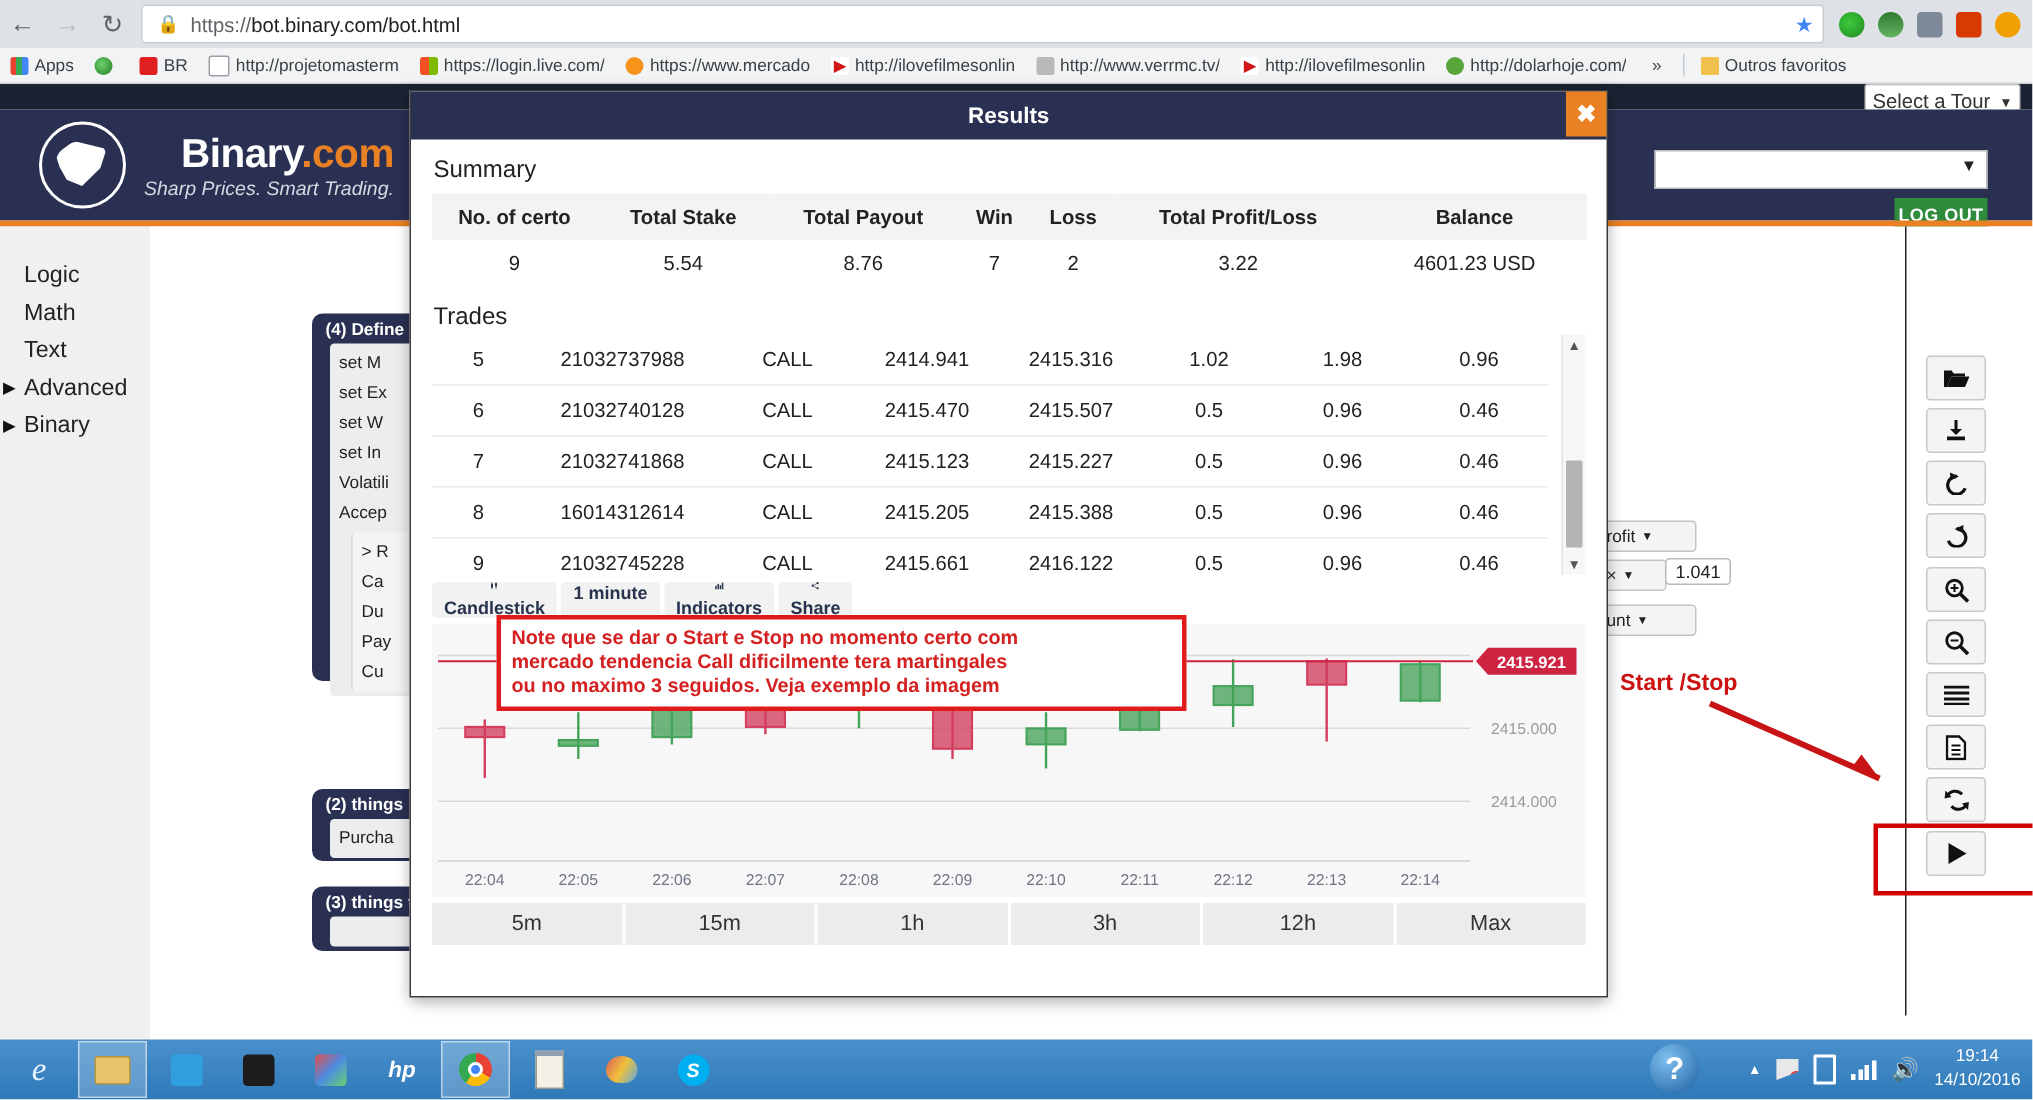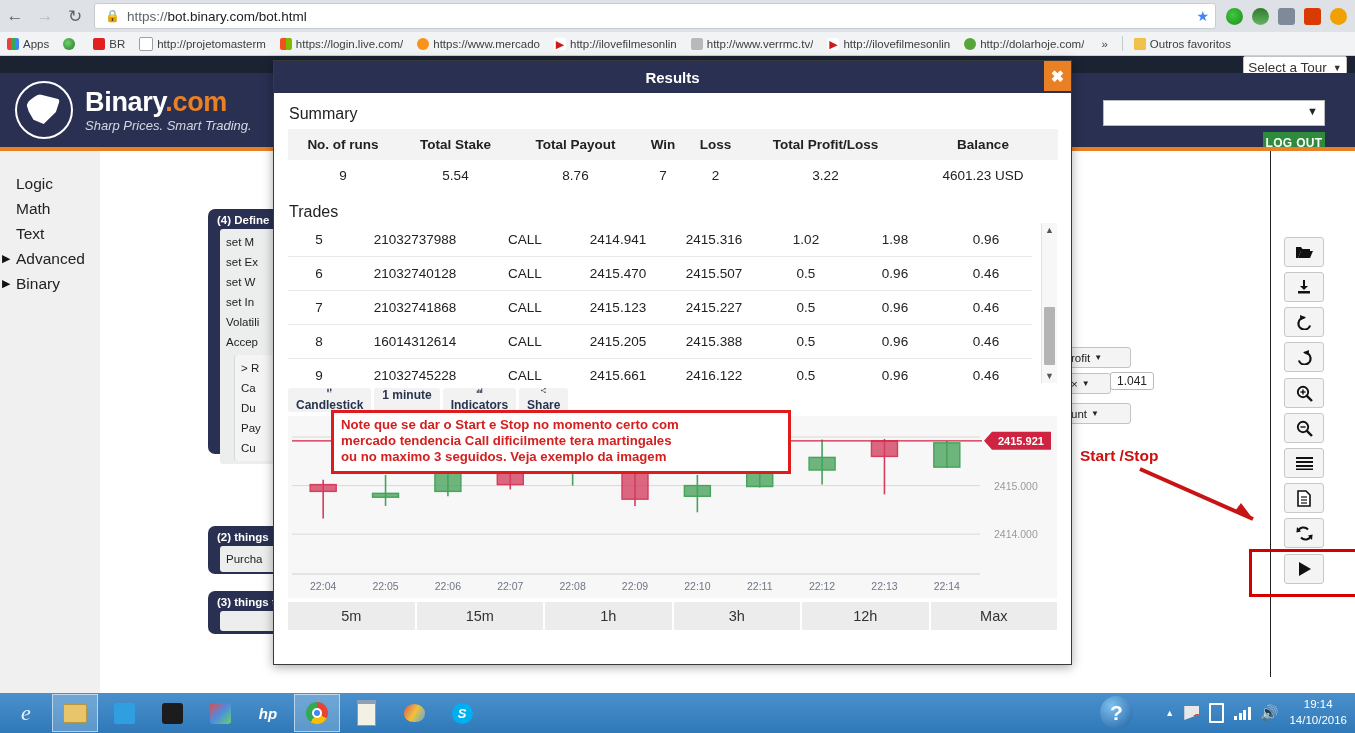--- a/index.html
+++ b/index.html
@@ -43,21 +43,21 @@
 
   
   .app{position:absolute;left:0;top:56px;width:1355px;height:621px;background:#fff;}
   .app-topbar{position:absolute;left:0;top:0;width:1355px;height:17px;background:#1b2232;}
   .tour-box{
     position:absolute;right:8px;top:0px;width:102px;height:21px;background:#fff;border:1px solid #c3c3c3;
     display:flex;align-items:center;justify-content:center;gap:6px;font-size:13.5px;color:#333;border-radius:2px;
   }
   .app-header{position:absolute;left:0;top:17px;width:1355px;height:74px;background:#2a3052;}
   .app-header-rule{position:absolute;left:0;top:91px;width:1355px;height:4px;background:#e98024;}
-  .logo-wrap{position:absolute;left:15px;top:8px;display:flex;align-items:center;gap:12px;}
+  .logo-wrap{position:absolute;left:26px;top:8px;display:flex;align-items:center;gap:12px;text-align:right;}
   .logo-circle{width:54px;height:54px;border-radius:50%;border:2px solid #fff;position:relative;overflow:hidden;}
   .logo-circle:after{
     content:"";position:absolute;left:9px;top:11px;width:34px;height:30px;
     border-radius:60% 40% 45% 55%;
     background:#fff;
     clip-path:polygon(0% 30%,36% 0%,100% 18%,88% 60%,52% 100%,22% 86%,8% 58%);
   }
   .logo-text{line-height:1;}
   .logo-main{font-size:27px;font-weight:bold;color:#fff;letter-spacing:-0.3px;}
   .logo-main .dot{color:#e98024;}
@@ -402,21 +402,21 @@
   <div class="modal">
     <div class="modal-title">
       <span>Results</span>
       <div class="modal-close">✖</div>
     </div>
 
     <div class="sec-h">Summary</div>
     <table class="summary">
       <tbody>
           <tr>
-        <th style="width:110px">No. of runs</th>
+        <th style="width:110px">No. of certo</th>
         <th style="width:115px">Total Stake</th>
         <th style="width:125px">Total Payout</th>
         <th style="width:50px">Win</th>
         <th style="width:55px">Loss</th>
         <th style="width:165px">Total Profit/Loss</th>
         <th>Balance</th>
       </tr>
       <tr>
         <td>9</td>
         <td>5.54</td>

